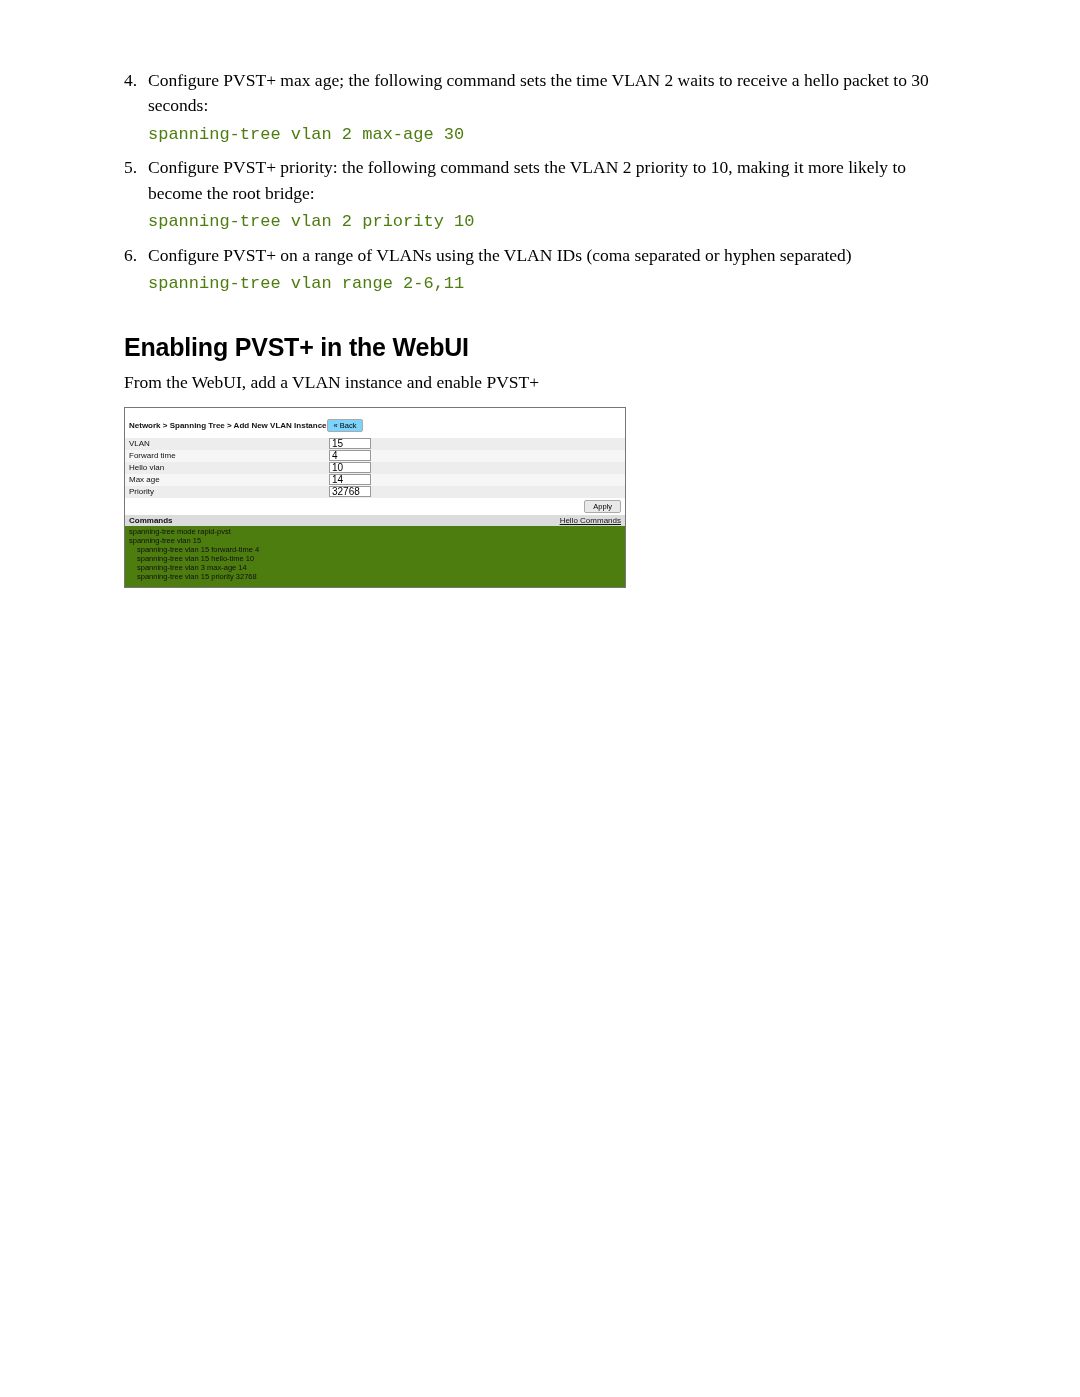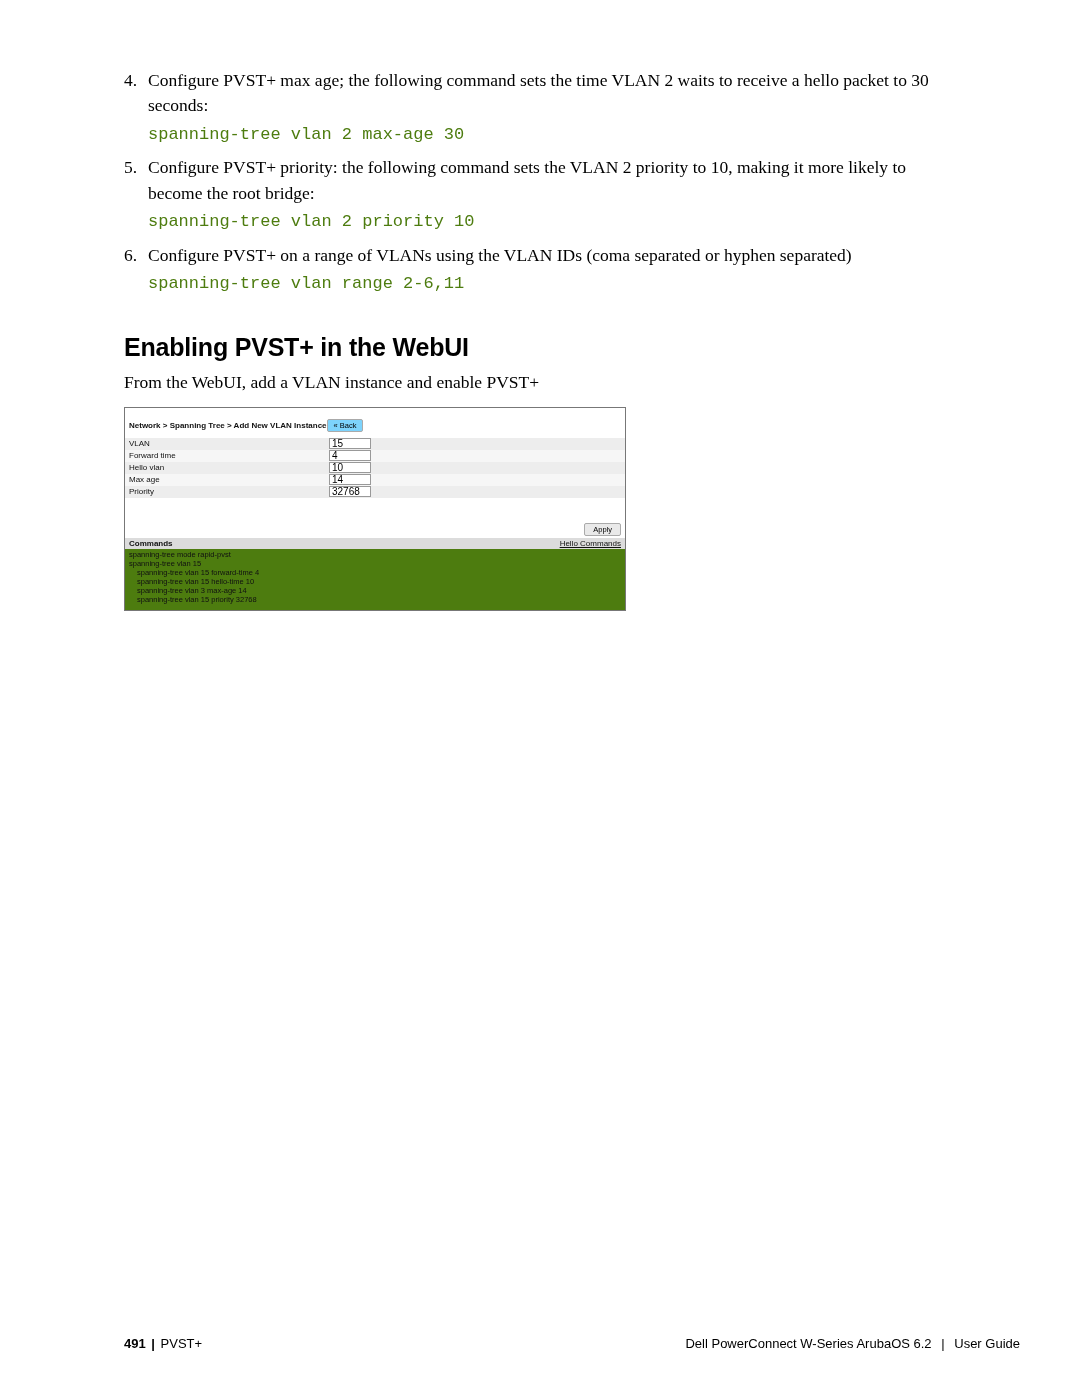--- a/index.html
+++ b/index.html
@@ -17,21 +17,21 @@
   .webui-header { display: flex; justify-content: flex-start; align-items: center; padding: 2px 4px 6px 4px; background: #fff; margin-top: 9px; }
   .webui-header .crumb { font-weight: bold; font-size: 8px; }
   .webui-header .back-btn { background: #7dd3fc; border: 1px solid #aaa; border-radius: 2px; font-size: 7.5px; padding: 1px 6px; cursor: pointer; }
   .form-rows { }
   .form-row { display: flex; align-items: stretch; height: 12px; }
   .form-row:nth-child(odd) { background: #ededed; }
   .form-row:nth-child(even) { background: #f6f6f6; }
   .form-row .label { width: 195px; padding: 0 8px 0 4px; font-size: 8px; display: flex; align-items: center; }
   .form-row .field { flex: 0 0 auto; display: flex; align-items: center; }
   .form-row input { height: 11px; width: 42px; font-size: 10px; padding: 0 2px; border: 1px solid #999; background: #fff; font-family: Arial, sans-serif; margin-left: 9px; }
-  .apply-row { display: flex; justify-content: flex-end; padding: 2px 4px; background: #fff; margin-top: 23px; }
+  .apply-row { display: flex; justify-content: flex-end; padding: 2px 4px; background: #fff; }
   .apply-row button { background: #e9e9e9; border: 1px solid #aaa; border-radius: 2px; font-size: 7.5px; padding: 1px 8px; cursor: pointer; }
   .commands-header { display: flex; justify-content: space-between; align-items: center; background: #dcdcdc; font-weight: bold; font-size: 8px; padding: 1px 4px; }
   .commands-header .hide { font-size: 8px; text-decoration: underline; cursor: pointer; font-weight: normal; }
   .commands-body { padding: 1px 4px 6px 4px; background: #4d7c0f; font-size: 7.5px; line-height: 1.2; font-family: Arial, sans-serif; }
   .commands-body .l1 { padding-left: 0; }
   .commands-body .l2 { padding-left: 8px; }
 
   
   .footer { position: absolute; left: 124px; right: 60px; bottom: 46px; display: flex; justify-content: space-between; font-family: Arial, Helvetica, sans-serif; font-size: 13px; color: #000; }
   .footer .left { }
@@ -113,25 +113,13 @@
     <div class="commands-body">
       <div class="l1">spanning-tree mode rapid-pvst</div>
       <div class="l1">spanning-tree vlan 15</div>
       <div class="l2">spanning-tree vlan 15 forward-time 4</div>
       <div class="l2">spanning-tree vlan 15 hello-time 10</div>
       <div class="l2">spanning-tree vlan 3 max-age 14</div>
       <div class="l2">spanning-tree vlan 15 priority 32768</div>
     </div>
   </div>
 
-  <div class="footer">
-    <div class="left">
-      <span class="pg">491</span>
-      <span class="sep">|</span>
-      <span>PVST+</span>
-    </div>
-    <div class="right">
-      <span>Dell PowerConnect W-Series ArubaOS 6.2</span>
-      <span class="sep2">|</span>
-      <span>User Guide</span>
-    </div>
-  </div>
 </div>
 
 </body></html>

